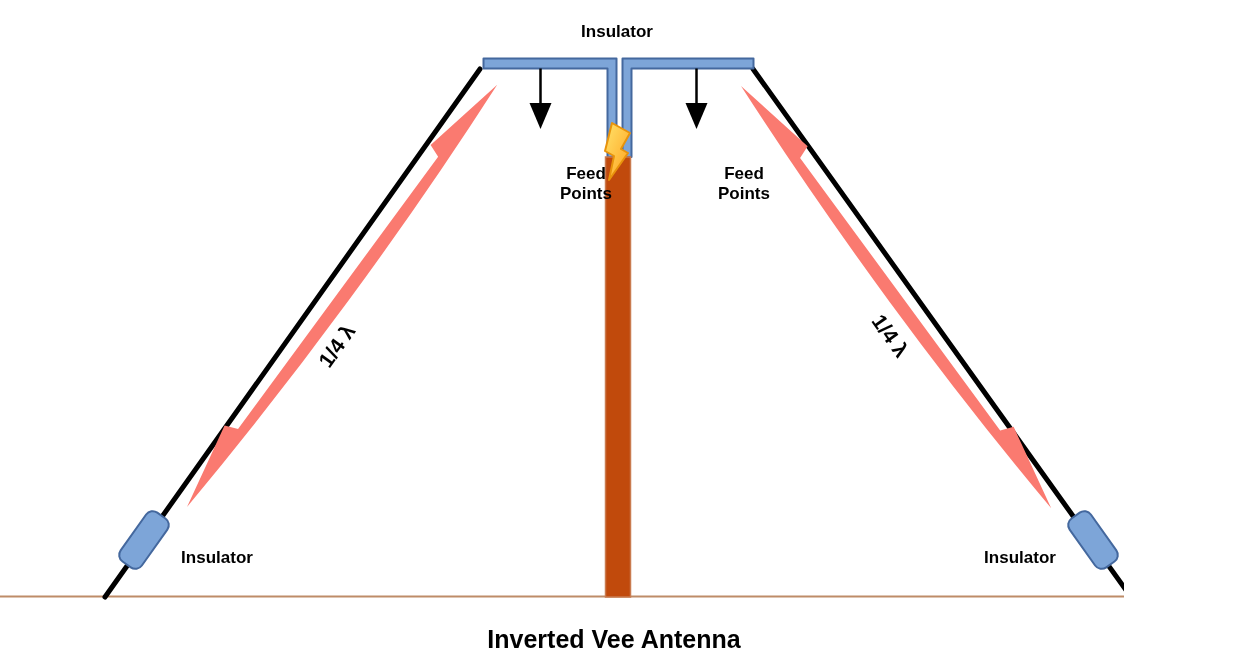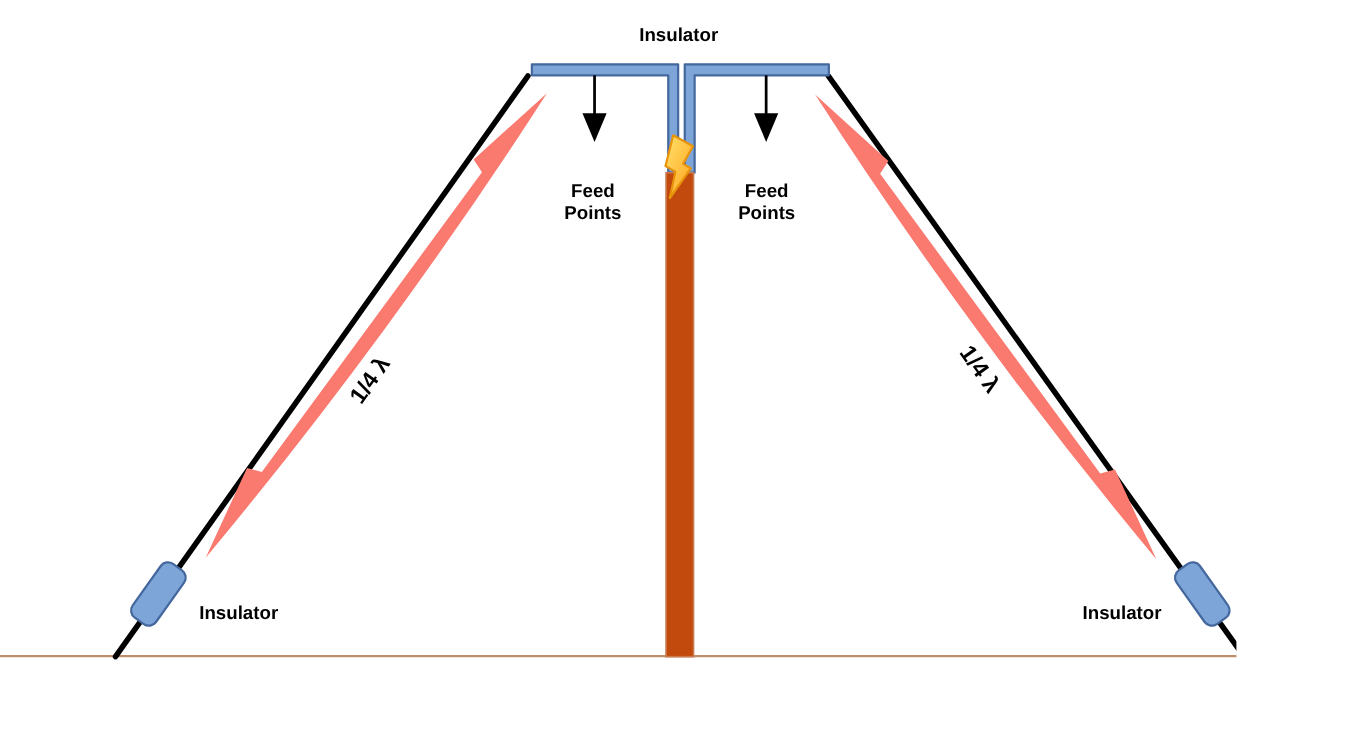--- a/index.html
+++ b/index.html
@@ -15,21 +15,21 @@
   .label {
     position: absolute;
     transform: translate(-50%, -50%);
     font-weight: bold;
     color: #000000;
     white-space: nowrap;
     font-size: 17px;
     text-align: center;
     line-height: 20px;
   }
-  .label.two-line { white-space: normal; }
+  .label.two-line { white-space: normal; margin-left: 47px; }
   .lambda {
     font-size: 21px;
   }
   .lambda.left  { transform: translate(-50%, -50%) rotate(-54.6deg); }
   .lambda.right { transform: translate(-50%, -50%) rotate(54.6deg); }
   .title {
     font-size: 25px;
   }
 </style>
 </head>
@@ -86,13 +86,14 @@
   </div>
 
   <div class="label lambda left" style="left:337px; top:346px;">1/4 λ</div>
 
   <div class="label lambda right" style="left:890px; top:336px;">1/4 λ</div>
 
   <div class="label" style="left:217px; top:558px;">Insulator</div>
 
   <div class="label" style="left:1020px; top:558px;">Insulator</div>
 
+  <div class="label title" style="left:614px; top:639px;">Inverted Vee Antenna</div>
 </div>
 
 </body></html>

